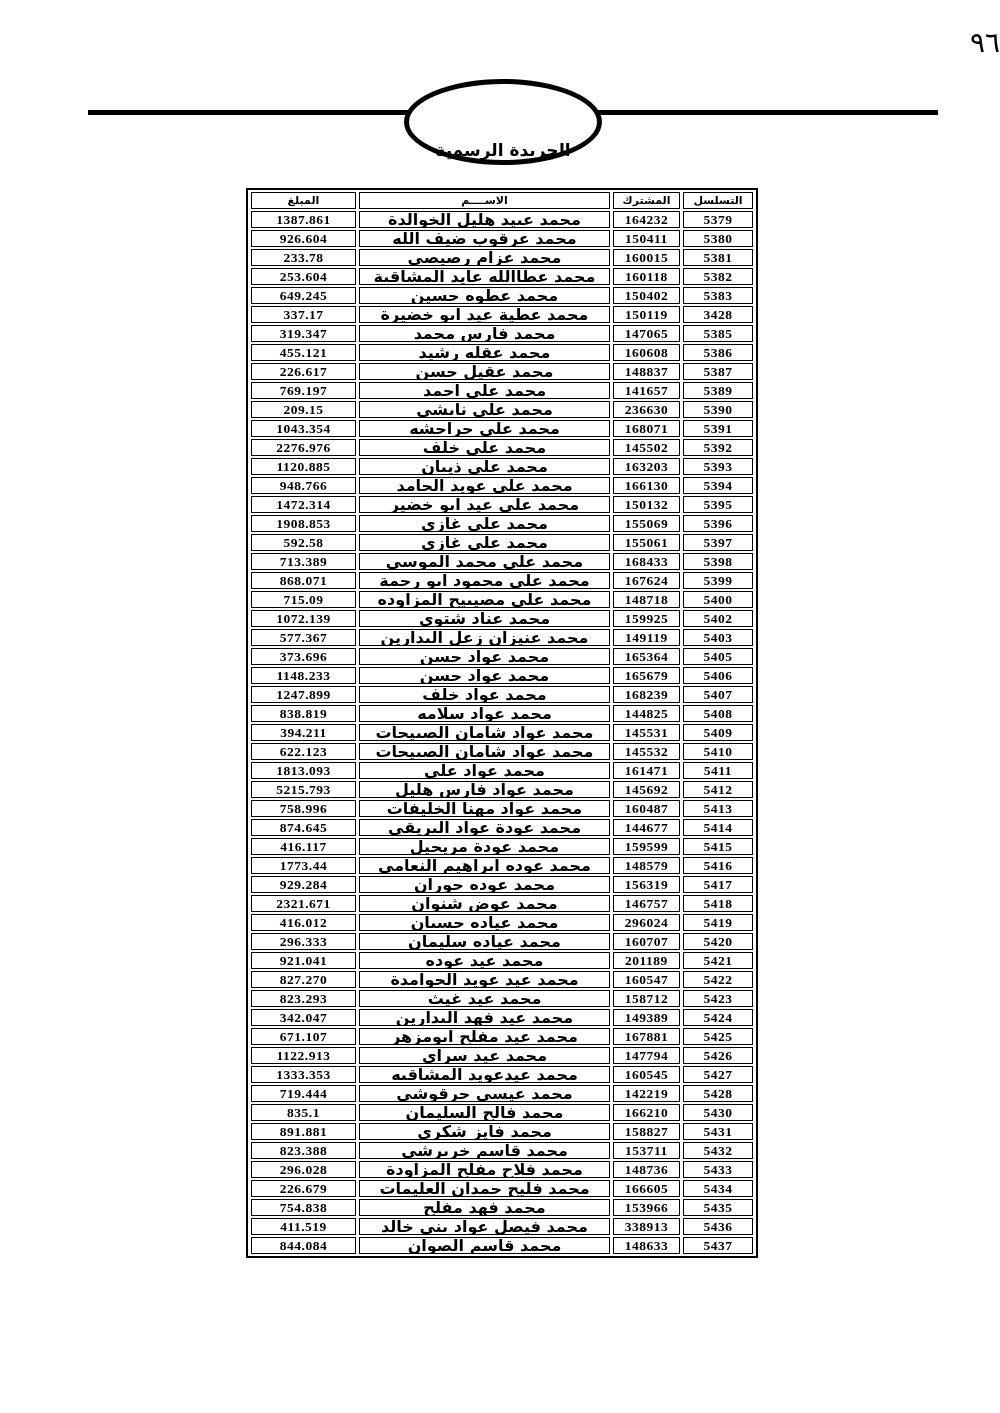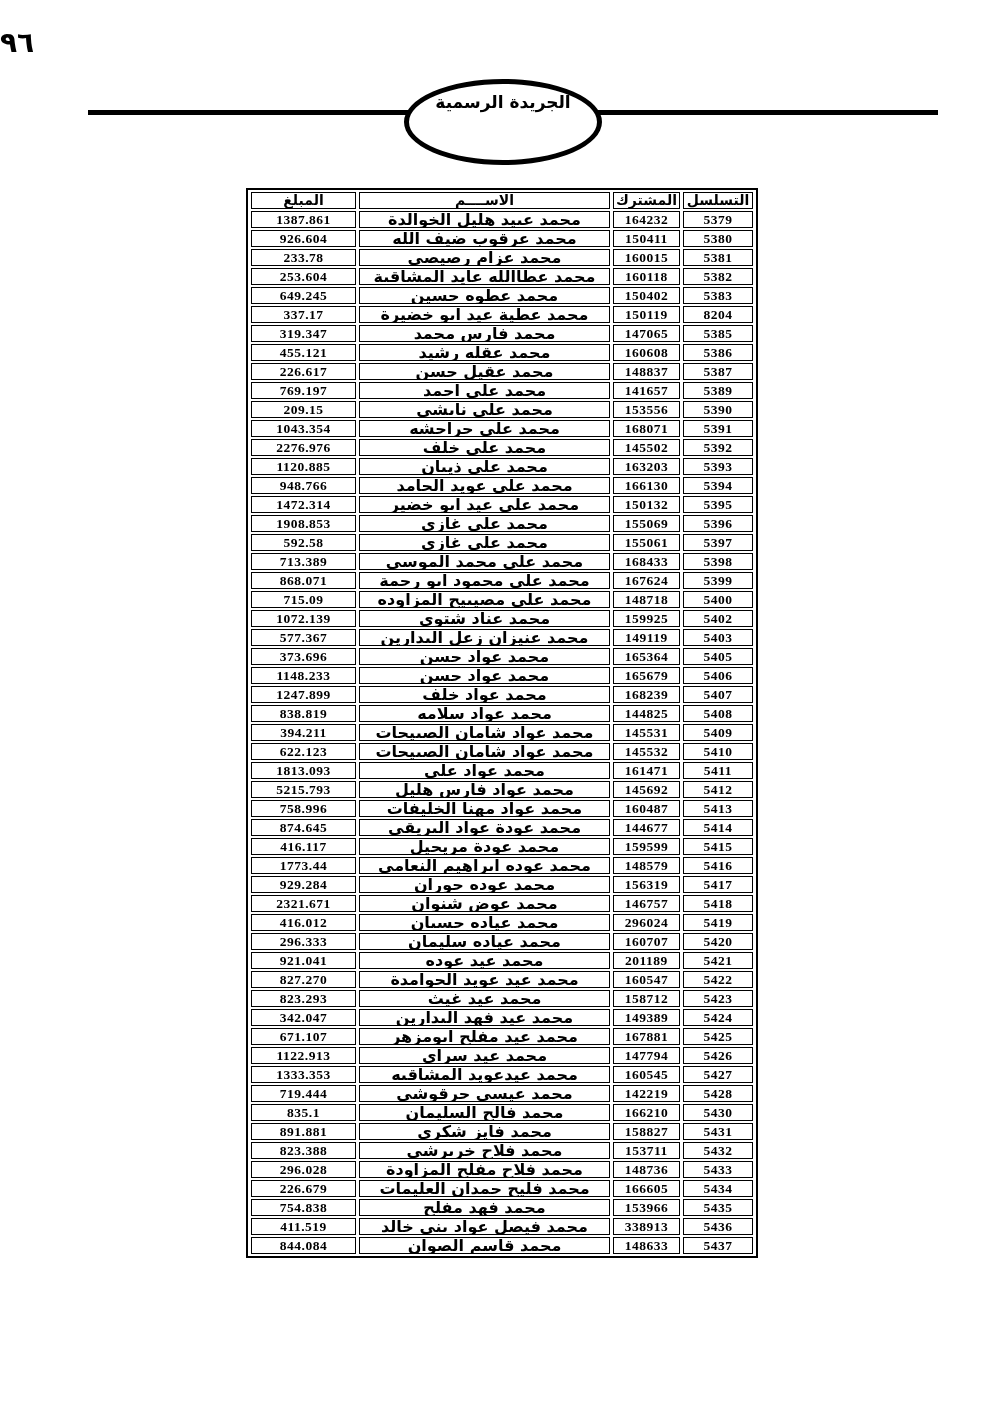--- a/index.html
+++ b/index.html
@@ -6,42 +6,42 @@
   html, body { background: #ffffff; }
   body {
     width: 1000px; height: 1413px;
     position: relative;
     font-family: "DejaVu Sans", sans-serif;
     color: #000;
   }
   .page-number {
     position: absolute;
     top: 26px; left: 0; right: 0;
-    text-align: left;
+    text-align: right;
     font-size: 28px;
-    font-weight: bold;
+    font-weight: normal;
     letter-spacing: 2px;
   }
   .divider-line {
     position: absolute;
     top: 110px; left: 88px;
     width: 850px; height: 5px;
     background: #000;
     z-index: 1;
   }
   .masthead-ellipse {
     position: absolute;
     top: 79px; left: 404px;
     width: 198px; height: 86px;
     background: #fff;
     border: 5px solid #000;
     border-radius: 50%;
     z-index: 2;
     display: flex;
-    align-items: flex-start;
+    align-items: flex-end;
     justify-content: center;
     direction: rtl;
   }
   .masthead-title {
     font-size: 17px;
     font-weight: bold;
     padding-top: 8px;
     white-space: nowrap;
   }
   .table-wrap {
@@ -63,21 +63,21 @@
     height: 15.8px;
     line-height: 15px;
     padding: 0 2px;
     text-align: center;
     vertical-align: middle;
     font-weight: bold;
     white-space: nowrap;
     overflow: hidden;
   }
   table.gazette th {
-    font-size: 14px;
+    font-size: 11px;
     font-family: "DejaVu Sans", sans-serif;
   }
   td.num {
     font-family: "Liberation Serif", "DejaVu Serif", serif;
     font-size: 13.5px;
     letter-spacing: 0.5px;
   }
   td.name {
     font-family: "DejaVu Sans", sans-serif;
     font-size: 16px;
@@ -135,21 +135,21 @@
           <td class="name">محمد عطاالله عايد المشاقبة</td>
           <td class="num">253.604</td>
         </tr>
         <tr>
           <td class="num">5383</td>
           <td class="num">150402</td>
           <td class="name">محمد عطوه حسين</td>
           <td class="num">649.245</td>
         </tr>
         <tr>
-          <td class="num">8204</td>
+          <td class="num">3428</td>
           <td class="num">150119</td>
           <td class="name">محمد عطية عيد ابو خضيرة</td>
           <td class="num">337.17</td>
         </tr>
         <tr>
           <td class="num">5385</td>
           <td class="num">147065</td>
           <td class="name">محمد فارس محمد</td>
           <td class="num">319.347</td>
         </tr>
@@ -166,21 +166,21 @@
           <td class="num">226.617</td>
         </tr>
         <tr>
           <td class="num">5389</td>
           <td class="num">141657</td>
           <td class="name">محمد علي احمد</td>
           <td class="num">769.197</td>
         </tr>
         <tr>
           <td class="num">5390</td>
-          <td class="num">153556</td>
+          <td class="num">236630</td>
           <td class="name">محمد علي نابشي</td>
           <td class="num">209.15</td>
         </tr>
         <tr>
           <td class="num">5391</td>
           <td class="num">168071</td>
           <td class="name">محمد علي حراحشه</td>
           <td class="num">1043.354</td>
         </tr>
         <tr>
@@ -401,21 +401,21 @@
         </tr>
         <tr>
           <td class="num">5431</td>
           <td class="num">158827</td>
           <td class="name">محمد فايز شكري</td>
           <td class="num">891.881</td>
         </tr>
         <tr>
           <td class="num">5432</td>
           <td class="num">153711</td>
-          <td class="name">محمد فلاح خربرشي</td>
+          <td class="name">محمد قاسم خربرشي</td>
           <td class="num">823.388</td>
         </tr>
         <tr>
           <td class="num">5433</td>
           <td class="num">148736</td>
           <td class="name">محمد فلاح مفلح المزاودة</td>
           <td class="num">296.028</td>
         </tr>
         <tr>
           <td class="num">5434</td>

